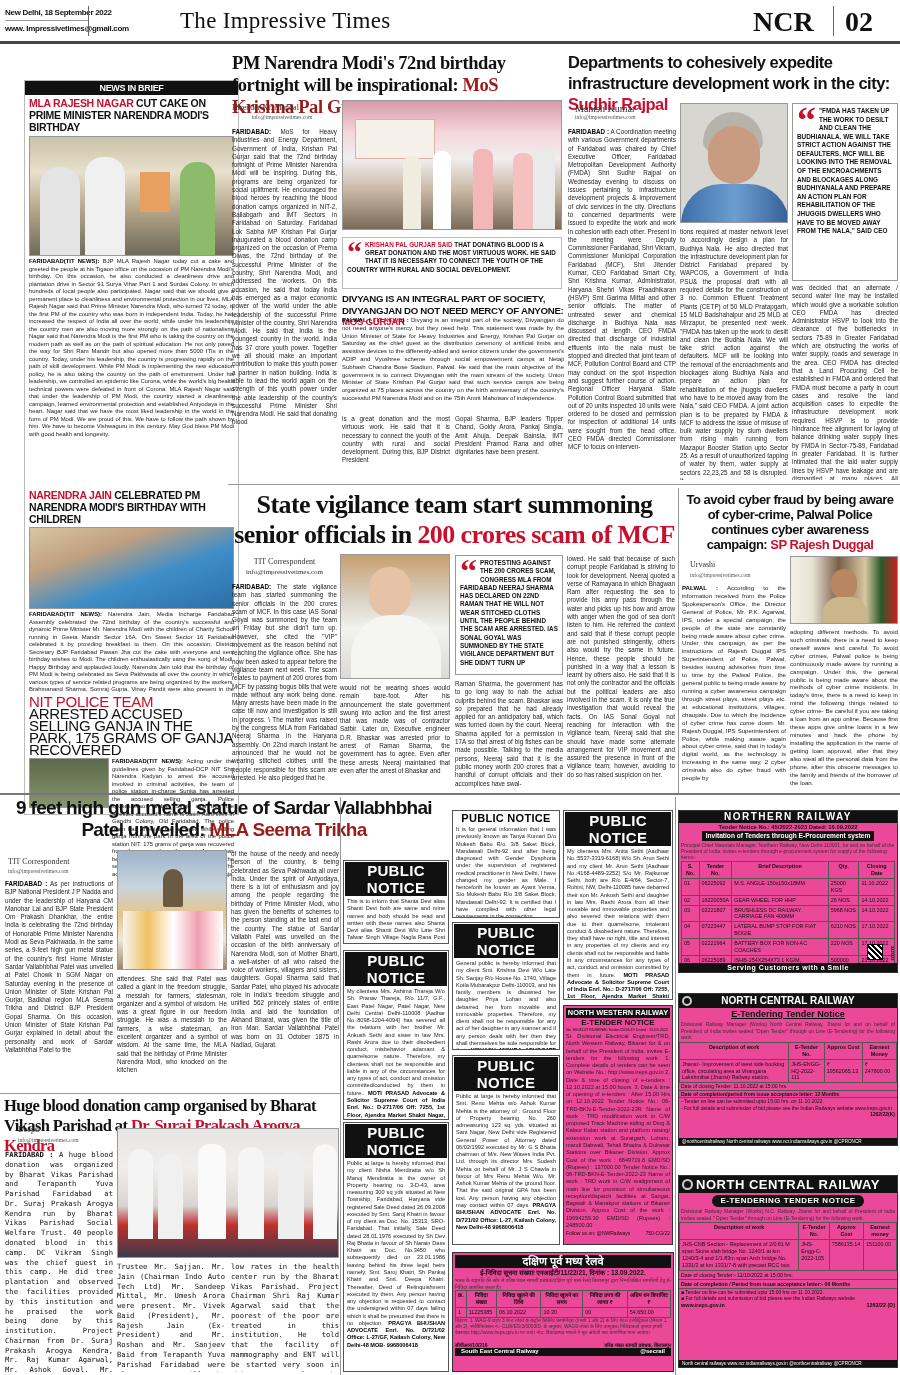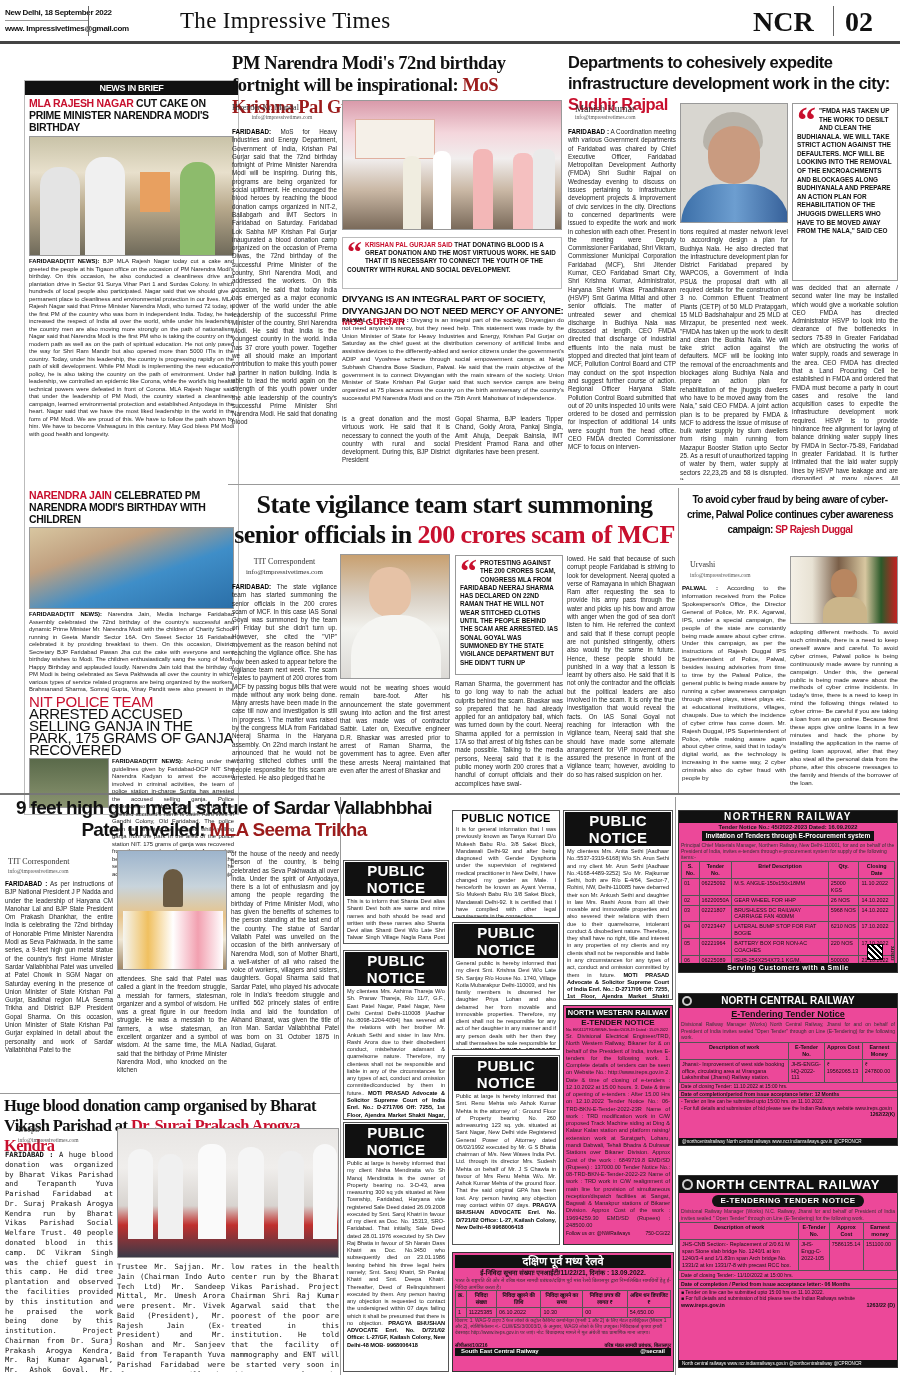--- a/index.html
+++ b/index.html
@@ -140,21 +140,21 @@
 </div>
 <div class="abs txt" style="left:340px;top:684px;width:110px;height:104px;font-size:6.3px;line-height:1.32">would not be wearing shoes would remain bare-foot. After his announcement the state government swung into action and the first arrest that was made was of contractor Satbir. Later on, Executive engineer D.R. Bhaskar was arrested prior to arrest of Raman Sharma, the government has to agree. Even after these arrests Neeraj maintained that even after the arrest of Bhaskar and</div>
 <div class="abs" style="left:455px;top:555px;width:108px;height:120px;border:1px solid #999;padding:3px 4px;font-weight:bold;font-size:6.3px;line-height:1.32;overflow:hidden">
   <span class="quote-mark" style="font-size:34px;line-height:24px;height:20px">“</span><span>PROTESTING AGAINST THE 200 CRORES SCAM, CONGRESS MLA FROM FARIDABAD NEERAJ SHARMA HAS DECLARED ON 22ND RAMAN THAT HE WILL NOT WEAR STITCHED CLOTHS UNTIL THE PEOPLE BEHIND THE SCAM ARE ARRESTED. IAS SONAL GOYAL WAS SUMMONED BY THE STATE VIGILANCE DEPARTMENT BUT SHE DIDN'T TURN UP</span>
 </div>
 <div class="abs txt" style="left:455px;top:680px;width:108px;height:108px;font-size:6.3px;line-height:1.32">Raman Sharma, the government has to go long way to nab the actual culprits behind the scam. Bhaskar was so prepared that he had already applied for an anticipatory bail, which was turned down by the court. Neeraj Sharma applied for a permission in 17A so that arrest of big fishes can be made possible. Talking to the media persons, Neeraj said that it is the public money worth 200 crores that a handful of corrupt officials and their accomplices have swal-</div>
 <div class="abs txt" style="left:567px;top:555px;width:108px;height:233px;font-size:6.3px;line-height:1.32">lowed. He said that because of such corrupt people Faridabad is striving to look for development. Neeraj quoted a verse of Ramayana in which Bhagwan Ram after requesting the sea to provide his army pass through the water and picks up his bow and arrow with anger when the god of sea don't listen to him. He referred the context and said that if these corrupt people are not punished stringently, others also would try the same in future. Hence, these people should be punished in a way that a lesson is learnt by others also. He said that it is not only the contractor and the officials but the political leaders are also involved in the scam. It is only the true investigation that would reveal the facts. On IAS Sonal Goyal not reaching for interaction with the vigilance team, Neeraj said that she should have made some alternate arrangement for VIP movement and assured the presence in front of the vigilance team; however, avoiding to do so has raised suspicion on her.</div>
 
 <div class="vline" style="left:678px;top:488px;height:305px"></div>
 
-<div class="abs cond" style="left:682px;top:492px;width:216px;text-align:center;font-size:10px;line-height:15px;font-weight:bold;letter-spacing:-0.5px;">
+<div class="abs cond" style="left:682px;top:492px;width:216px;text-align:center;font-size:13px;line-height:15px;font-weight:bold;letter-spacing:-0.5px;">
   <span>To avoid cyber fraud by being aware of cyber-crime, Palwal Police continues cyber awareness campaign: </span><span class="red">SP Rajesh Duggal</span>
 </div>
 <div class="abs serif" style="left:690px;top:560px;font-size:8px;color:#333">Urvashi</div>
 <div class="abs serif" style="left:690px;top:572px;font-size:5.5px;color:#555">info@impressivetimes.com</div>
 <div class="photo" style="left:790px;top:556px;width:108px;height:68px;background:linear-gradient(90deg,#f4f0e6 0%,#e8e2d4 20%,#7a5f48 45%,#d8c7a0 70%,#2c5a2a 85%,#c32121 100%)">
   <div style="position:absolute;left:40px;top:12px;width:26px;height:30px;background:#b88660;border-radius:13px"></div>
   <div style="position:absolute;left:32px;top:40px;width:44px;height:28px;background:#cbb58a;border-radius:16px 16px 0 0"></div>
 </div>
 <div class="abs txt" style="left:682px;top:584px;width:104px;height:205px;font-size:6.1px;line-height:1.3">
   <b>PALWAL :</b> <span>According to the information received from the Police Spokesperson's Office, the Director General of Police, Mr. P.K. Agarwal, IPS, under a special campaign, the people of the state are constantly being made aware about cyber crime. Under this campaign, as per the instructions of Rajesh Duggal IPS Superintendent of Police, Palwal, besides issuing advisories from time to time by the Palwal Police, the general public is being made aware by running a cyber awareness campaign through street plays, street plays etc. at educational institutions, villages, chaupals. Due to which the incidence of cyber crime has come down. Mr. Rajesh Duggal, IPS Superintendent of Police, while making aware again about cyber crime, said that in today's digital world, as the technology is increasing in the same way, 2 cyber criminals also do cyber fraud with people by</span>

